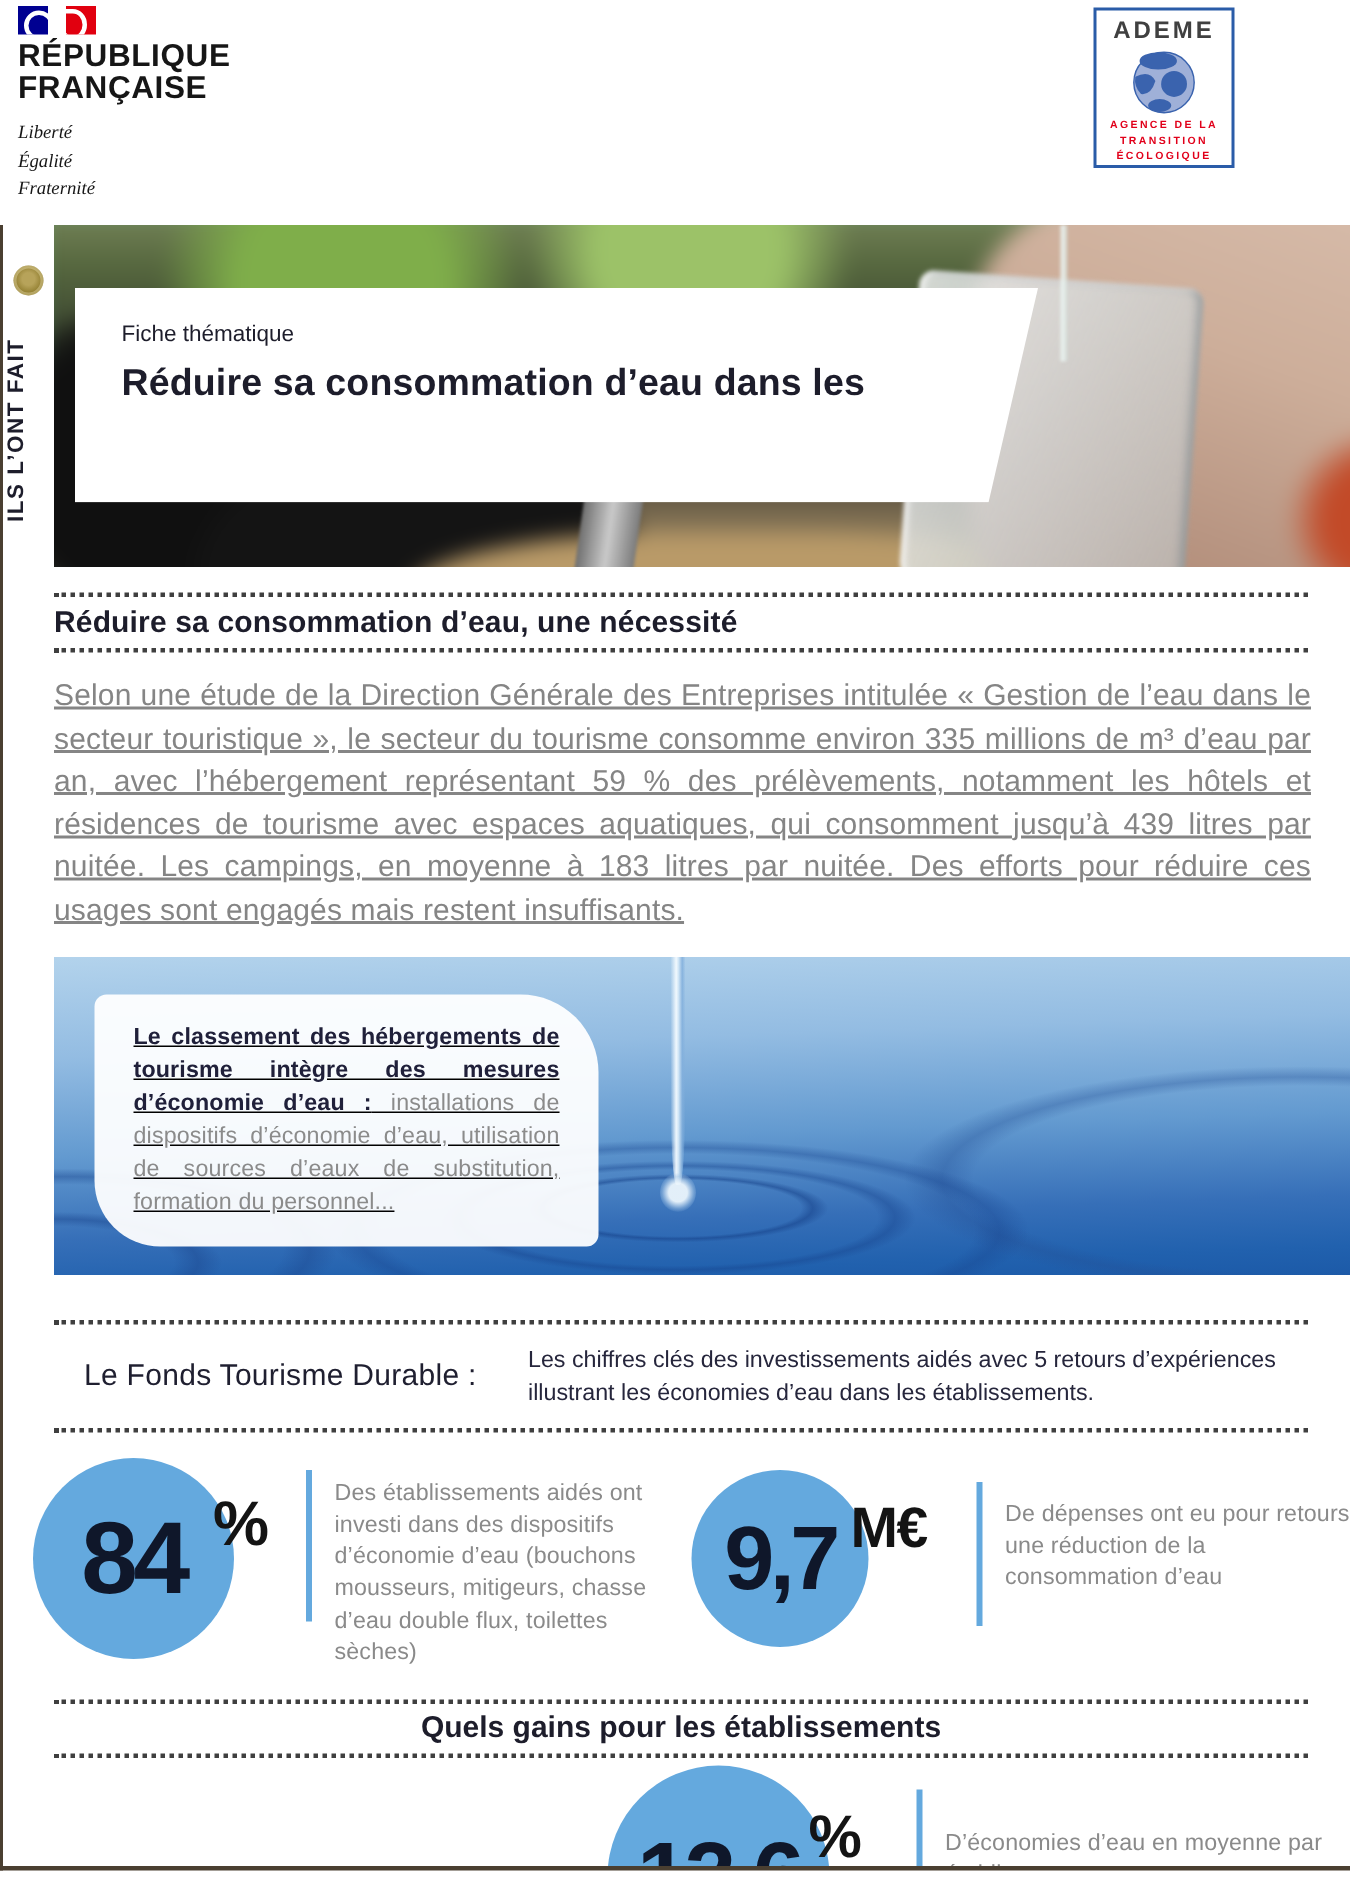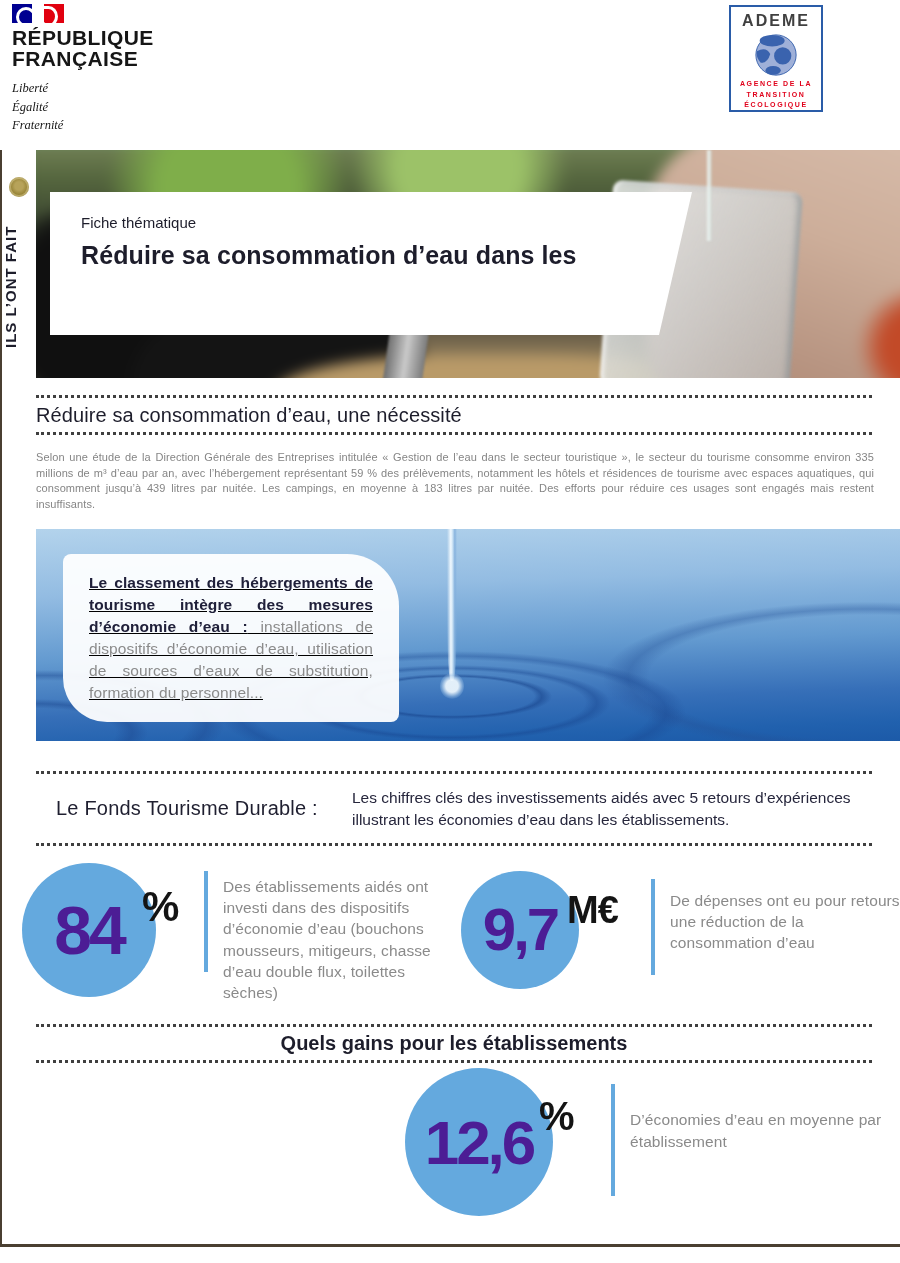--- a/index.html
+++ b/index.html
@@ -73,25 +73,25 @@
     clip-path:polygon(0 0, 100% 0, calc(100% - 33px) 100%, 0 100%);
     padding:22px 30px 0 31px; z-index:5;
   }
   .kicker { font-size:15px; color:#1d1d2b; margin-bottom:9px; }
   .doc-title { font-size:25px; font-weight:700; color:#1d1d2b; line-height:1.26; letter-spacing:.1px; }
 
   
   .rule { border-top:3px dotted #3f3f3f; height:0; margin:0 28px 0 34px; }
   .r-top { margin-top:17px; }
 
-  .sec-head { font-size:20px; font-weight:400; color:#1d1d2b; margin:6px 28px 5px 34px; letter-spacing:.1px; }
+  .sec-head { font-size:20px; font-weight:700; color:#1d1d2b; margin:6px 28px 5px 34px; letter-spacing:.1px; }
 
   .body-par {
     margin:15px 26px 0 34px; text-align:justify;
-    font-size:11px; color:#858585; line-height:1.43; letter-spacing:.1px;
+    font-size:20px; color:#858585; line-height:1.43; letter-spacing:.1px;text-decoration:underline;
   }
 
   
   .water-banner {
     position:relative; margin-top:16px; margin-left:34px; width:866px; height:212px; overflow:hidden;
     background:
       radial-gradient(ellipse 150px 34px at 48% 79%, rgba(20,62,134,0) 55%, rgba(20,62,134,.5) 60%, rgba(20,62,134,0) 67%),
       radial-gradient(ellipse 230px 55px at 48% 82%, rgba(20,62,134,0) 58%, rgba(22,66,140,.4) 63%, rgba(20,62,134,0) 69%),
       radial-gradient(ellipse 330px 85px at 48% 86%, rgba(18,58,128,0) 60%, rgba(24,68,142,.35) 65%, rgba(18,58,128,0) 71%),
       radial-gradient(ellipse 300px 90px at 1% 92%, rgba(18,58,128,0) 48%, rgba(30,74,146,.45) 54%, rgba(18,58,128,0) 60%),
@@ -119,21 +119,21 @@
   .fonds-label { flex:none; width:316px; padding-left:20px; font-size:20px; color:#1f1f30; letter-spacing:.2px; }
   .fonds-desc { font-size:15.5px; color:#26263c; line-height:1.42; }
 
   
   .stats-row { display:flex; margin:17px 0 0 20px; }
   .stat { flex:1; display:flex; }
   .stat-num { position:relative; flex:none; }
   .circle { border-radius:50%; background:#64a9de; display:flex; align-items:center; justify-content:center; }
   .c1 { width:134px; height:134px; }
   .c2 { width:118px; height:118px; margin-top:8px; }
-  .num { font-weight:800; color:#4c1d95; letter-spacing:-3px; }
+  .num { font-weight:800; color:#0f172a; letter-spacing:-3px; }
   .n1 { font-size:68px; }
   .n2 { font-size:60px; }
   .unit { position:absolute; font-weight:800; color:#141414; }
   .u1 { font-size:42px; left:120px; top:20px; }
   .u2 { font-size:38px; left:106px; top:26px; letter-spacing:-1px; }
   .vbar { width:4px; background:#64a9de; flex:none; }
   .vb1 { height:101px; margin:8px 0 0 48px; }
   .vb2 { height:96px; margin:16px 0 0 72px; }
   .stat-text { margin-left:15px; color:#8a8a8a; font-size:15.5px; line-height:1.37; letter-spacing:.1px; }
   .st1 { padding-top:13px; max-width:248px; }

